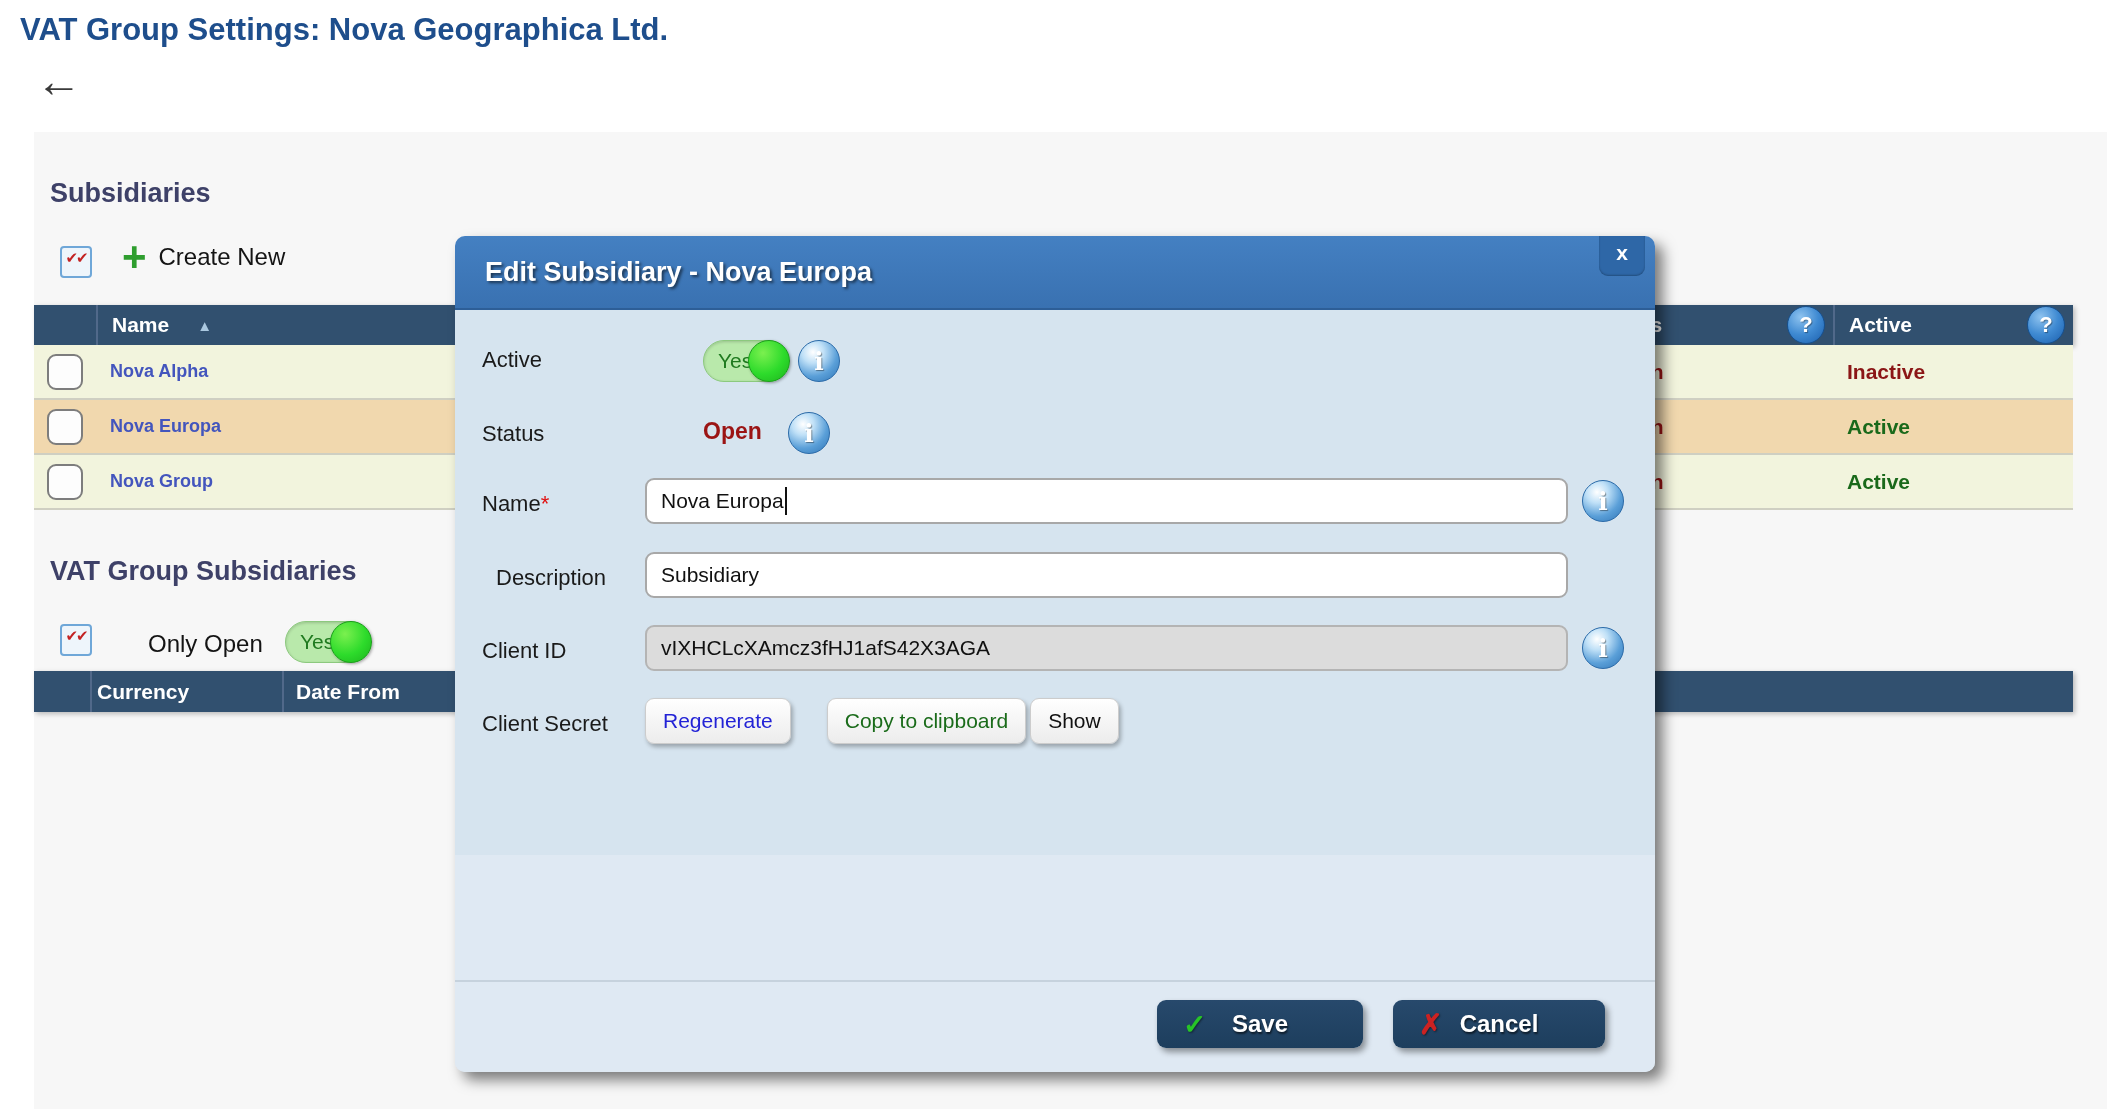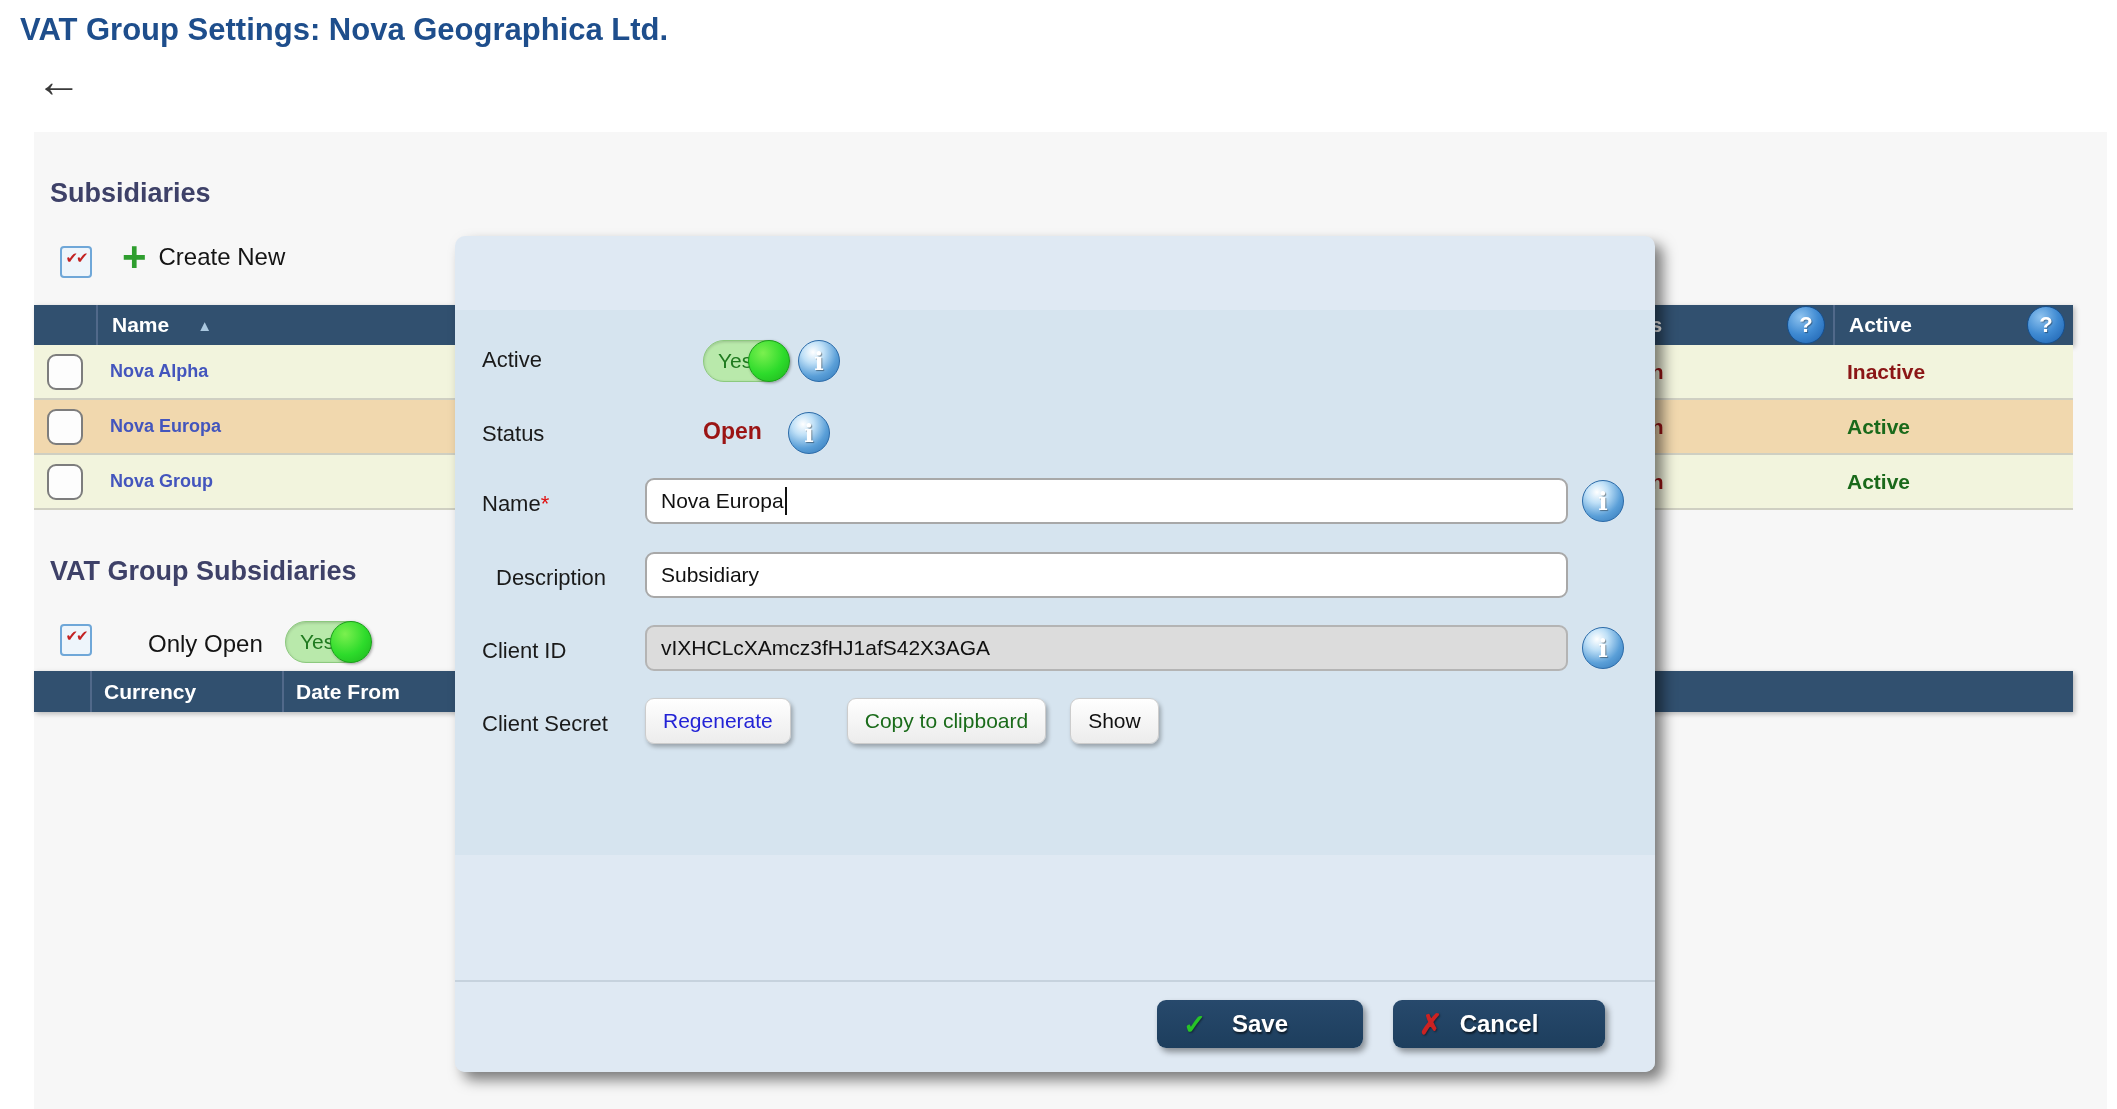--- a/index.html
+++ b/index.html
@@ -76,21 +76,21 @@
     display:flex; align-items:center; padding-left:14px; }
   .field-input.readonly { background:#dcdcdc; border-color:#b4b4b4; }
   .caret { display:inline-block; width:2px; height:28px; background:#111; margin-left:1px; }
 
   .info-icon { position:absolute; width:42px; height:42px; border-radius:50%;
     background:radial-gradient(circle at 35% 28%, #ffffff, #bfe0f7 28%, #5a9fd8 62%, #2f74b5);
     border:1px solid #2a6aa8; color:#ffffff; font-weight:bold; font-size:25px;
     font-family:"DejaVu Serif", serif; display:flex; align-items:center; justify-content:center;
     text-shadow:1px 1px 1px rgba(0,0,0,0.4); cursor:pointer; }
 
-  .secret-buttons { position:absolute; left:190px; display:flex; gap:24px; }
+  .secret-buttons { position:absolute; left:190px; display:flex; gap:4px; }
   .mini-btn { height:46px; padding:0 17px; background:linear-gradient(#ffffff,#ececec);
     border:1px solid #cccccc; border-radius:9px; font-size:21px; display:flex; align-items:center;
     box-shadow:2px 3px 4px rgba(0,0,0,0.28); cursor:pointer; }
   .btn-regenerate { color:#2323d6; } .btn-copy { color:#1a6b1a;margin-left:32px; } .btn-show { color:#111;text-align:right; }
 
   .navy-btn { position:absolute; top:764px; height:48px; background:linear-gradient(#27496c,#1d3e5d);
     border-radius:9px; box-shadow:3px 4px 6px rgba(0,0,0,0.4); cursor:pointer;
     display:flex; align-items:center; justify-content:center; }
   .navy-btn .lbl { color:#ffffff; font-weight:bold; font-size:24px;
     text-shadow:1px 2px 2px rgba(0,0,0,0.6); }
@@ -181,32 +181,36 @@
 
   <div class="abs multicheck-icon" style="left:26px; top:492px;">✔✔</div>
   <div class="abs create-new-label" style="left:114px; top:498px;">Only Open</div>
   <div class="abs toggle" style="left:251px; top:489px;">
     <span class="toggle-text">Yes</span>
     <span class="toggle-knob"></span>
   </div>
 
   <div class="abs tbl-header" style="left:0; top:539px; width:2039px; height:41px;">
     <div class="th" style="width:56px;"></div>
-    <div class="th" style="width:192px; padding-left:12px;">
+    <div class="th" style="width:192px; padding-left:5px;">
       <span>Currency</span>
     </div>
     <div class="th" style="width:198px; padding-left:12px;">
       <span>Date From</span>
     </div>
     <div class="th" style="flex:1;"></div>
   </div>
 </div>
 
 <div class="abs modal">
 
+  <div class="modal-titlebar">
+    <span class="modal-title">Edit Subsidiary - Nova Europa</span>
+    <span class="modal-close">x</span>
+  </div>
 
   <div class="modal-content"></div>
 
   <div class="f-label" style="top:111px;">Active</div>
   <div class="toggle abs" style="left:248px; top:104px;">
     <span class="toggle-text">Yes</span>
     <span class="toggle-knob"></span>
   </div>
   <div class="info-icon" style="left:343px; top:104px;">i</div>
 

